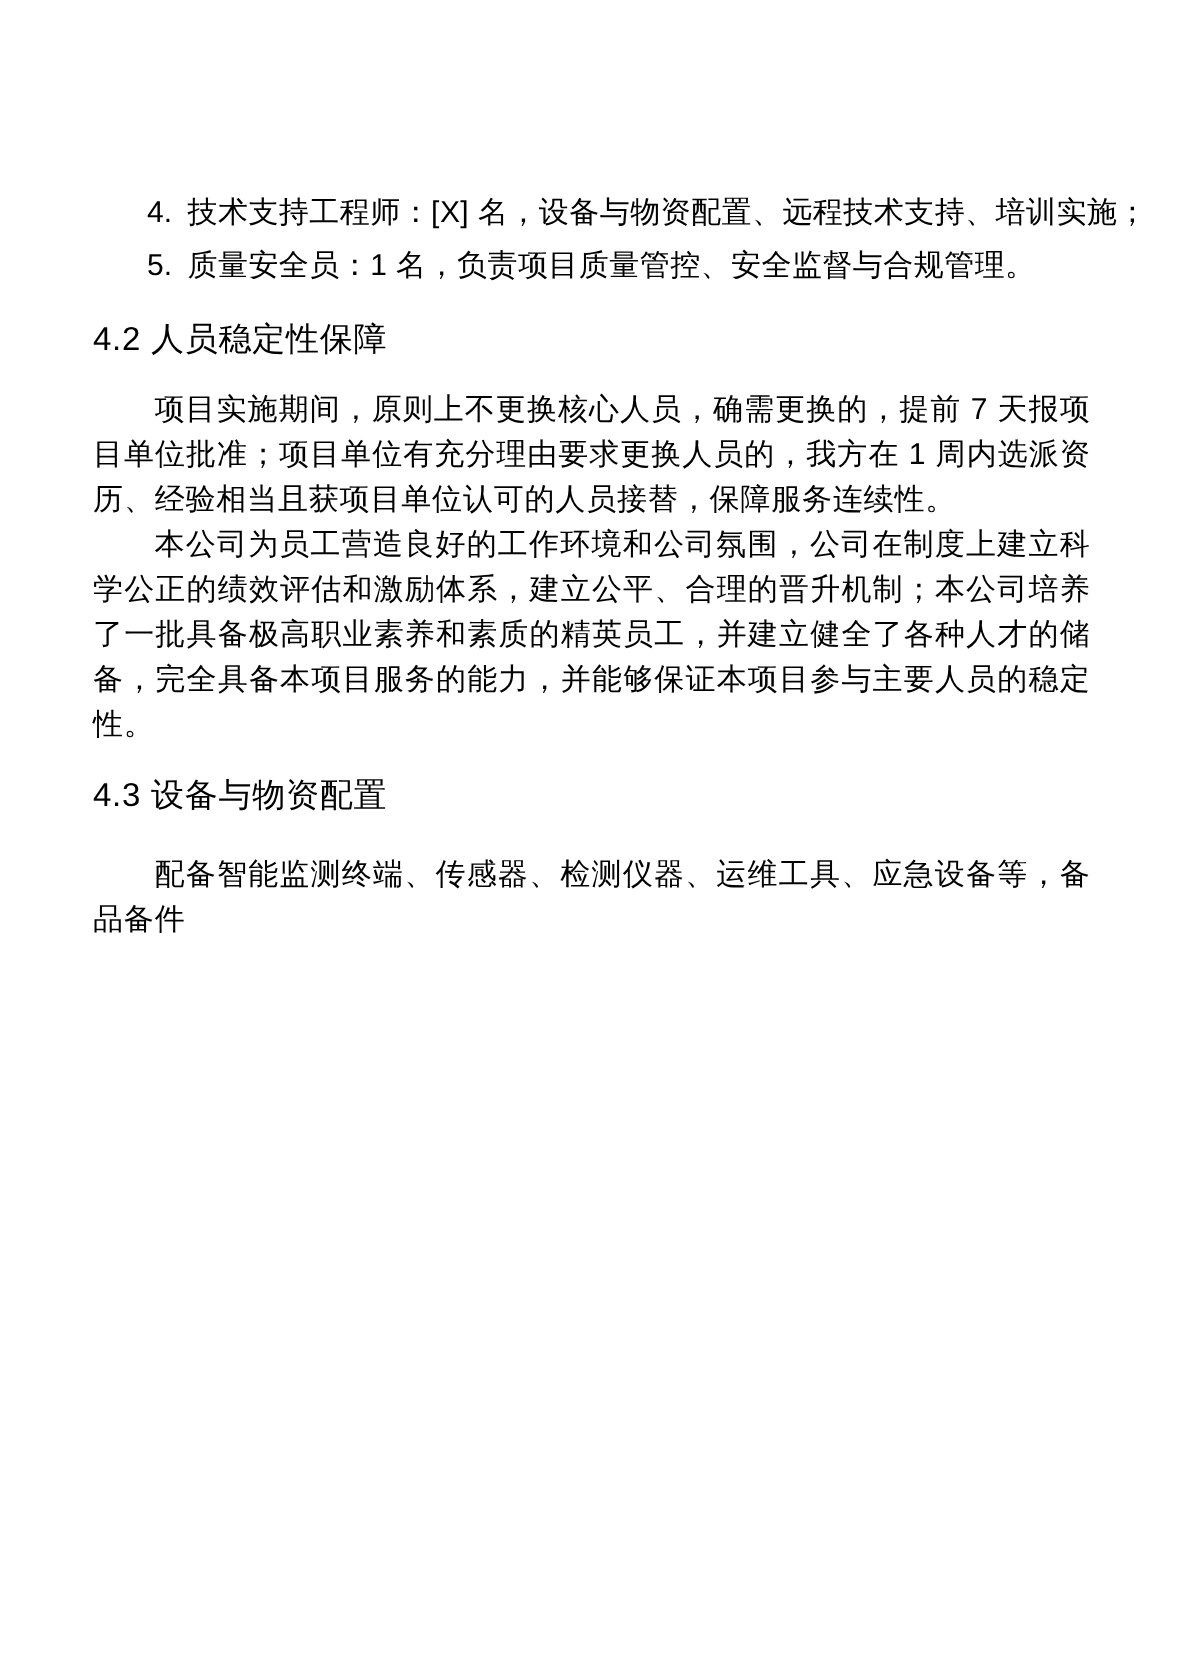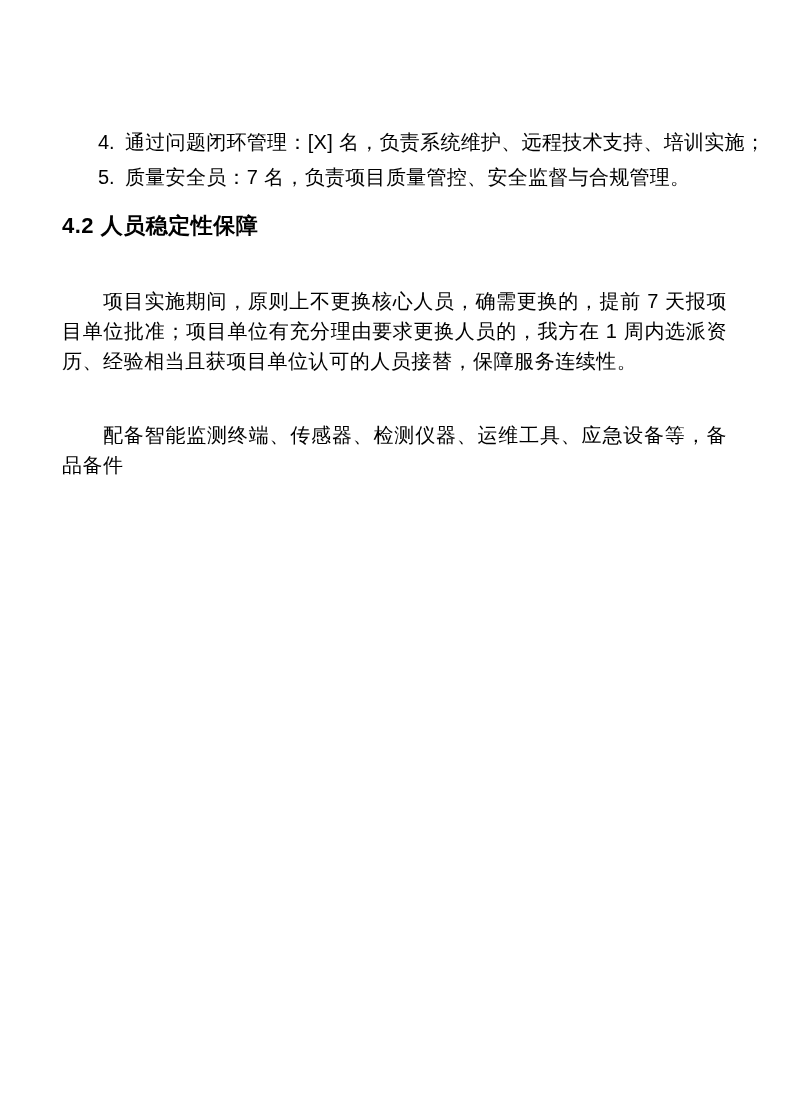--- a/index.html
+++ b/index.html
@@ -37,60 +37,62 @@
       width: 27px;
     }
     .doc-list-text {
       flex: 1 1 auto;
       letter-spacing: 0.3px;
       white-space: nowrap;
     }
     .sec-heading {
       font-size: 22px;
       line-height: 30px;
-      font-weight: bold;
+      font-weight: normal;
       margin: 0;
       letter-spacing: 0.5px;
     }
     .sec-heading.h42 { margin-top: 16px; }
     .sec-heading.h43 { margin-top: 17px; }
-    .par-block.b1 { margin-top: 45px; }
-    .par-block.b2 { margin-top: 44px; }
+    .par-block.b1 { margin-top: 17px; }
+    .par-block.b2 { margin-top: 23px; }
     .body-par {
       margin: 0;
       font-size: 20px;
       line-height: 30px;
       text-align: justify;
       text-indent: 41px;
       letter-spacing: 0.55px;
       word-break: break-all;
     }
   </style>
 </head>
 <body>
 
 <div class="page">
   <div class="content">
 
     <div class="doc-list">
       <div class="doc-list-row">
         <span class="doc-list-num">4.</span>
-        <span class="doc-list-text">通过问题闭环管理：[X] 名，负责系统维护、远程技术支持、培训实施；</span>
+        <span class="doc-list-text">技术支持工程师：[X] 名，设备与物资配置、远程技术支持、培训实施；</span>
       </div>
       <div class="doc-list-row">
         <span class="doc-list-num">5.</span>
-        <span class="doc-list-text">质量安全员：7 名，负责项目质量管控、安全监督与合规管理。</span>
+        <span class="doc-list-text">质量安全员：1 名，负责项目质量管控、安全监督与合规管理。</span>
       </div>
     </div>
 
     <h2 class="sec-heading h42">4.2 人员稳定性保障</h2>
 
     <div class="par-block b1">
       <p class="body-par">项目实施期间，原则上不更换核心人员，确需更换的，提前 7 天报项目单位批准；项目单位有充分理由要求更换人员的，我方在 1 周内选派资历、经验相当且获项目单位认可的人员接替，保障服务连续性。</p>
+      <p class="body-par">本公司为员工营造良好的工作环境和公司氛围，公司在制度上建立科学公正的绩效评估和激励体系，建立公平、合理的晋升机制；本公司培养了一批具备极高职业素养和素质的精英员工，并建立健全了各种人才的储备，完全具备本项目服务的能力，并能够保证本项目参与主要人员的稳定性。</p>
     </div>
 
+    <h2 class="sec-heading h43">4.3 设备与物资配置</h2>
 
     <div class="par-block b2">
       <p class="body-par">配备智能监测终端、传感器、检测仪器、运维工具、应急设备等，备品备件</p>
     </div>
 
   </div>
 </div>
 
 </body></html>

